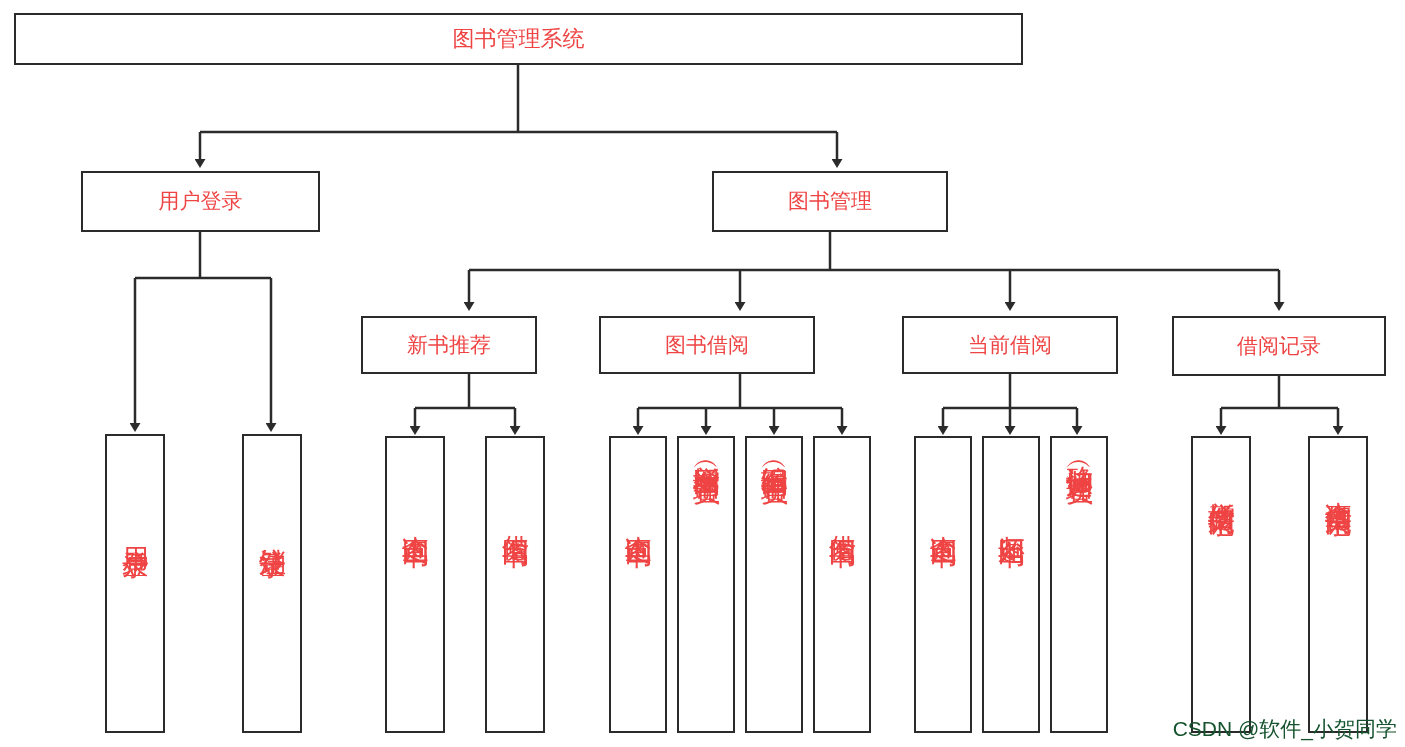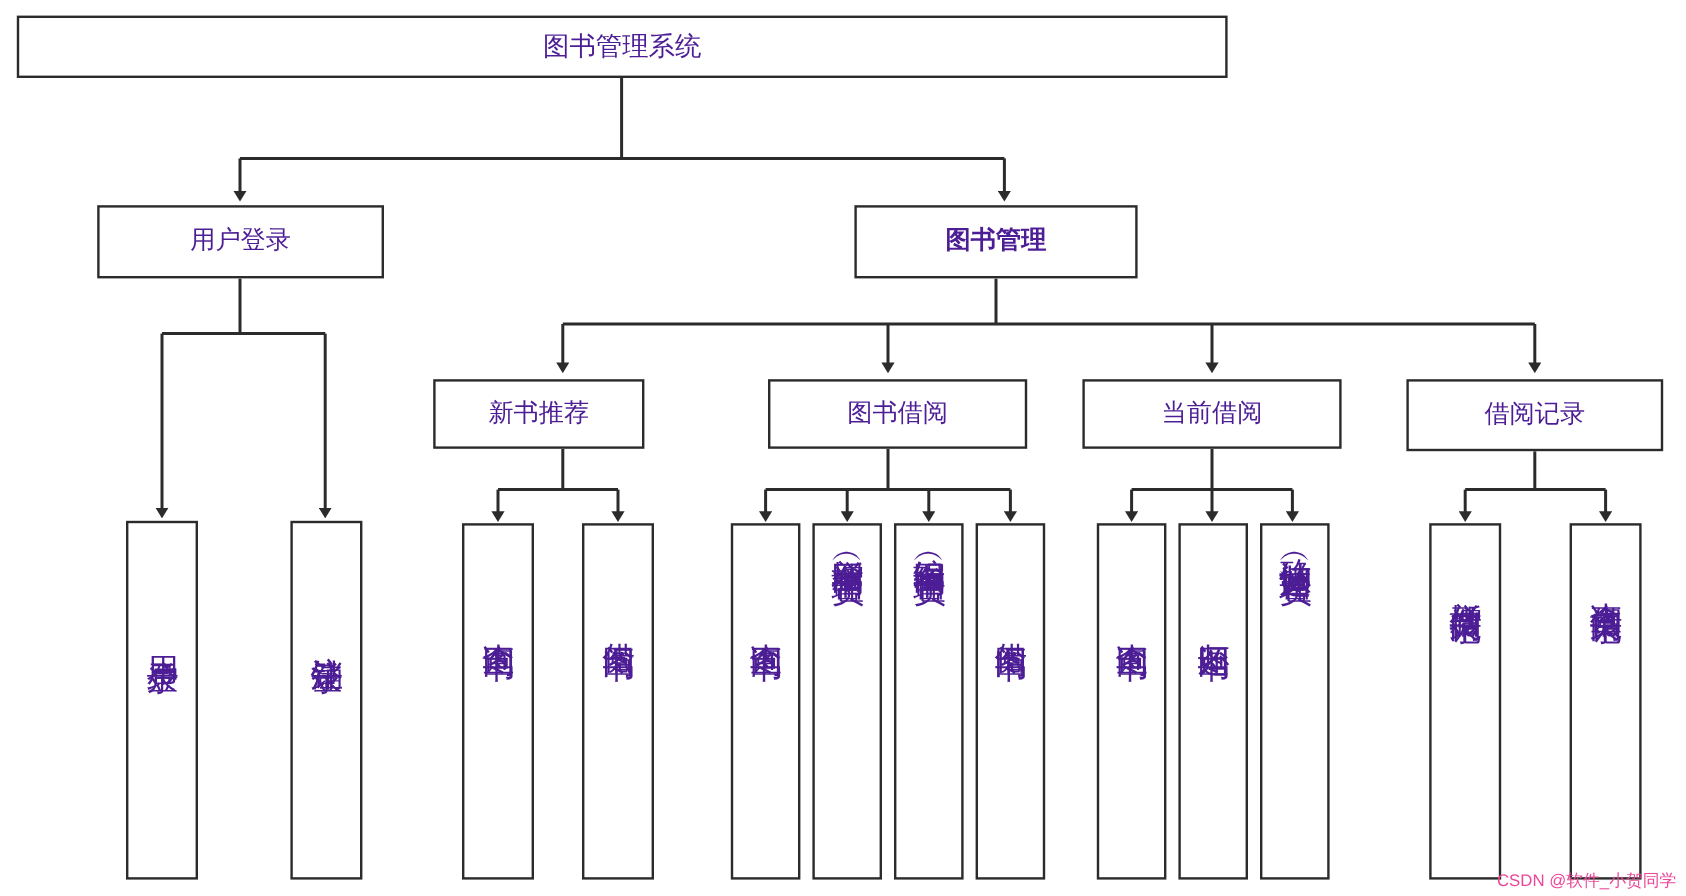--- a/index.html
+++ b/index.html
@@ -28,21 +28,21 @@
     position: absolute;
     box-sizing: border-box;
     background: #ffffff;
     border: 2px solid #2b2b2b;
     display: flex;
     align-items: center;
     justify-content: center;
     overflow: hidden;
   }
   .node-label {
-    color: #4c1d95;
+    color: #ef4444;
     font-family: "Liberation Sans", "DejaVu Sans", sans-serif;
     line-height: 1.18;
     text-align: center;
     white-space: nowrap;
   }
   .node-box.horizontal .node-label {
     font-size: 21px;
   }
   .node-box.root .node-label {
     font-size: 22px;
@@ -56,22 +56,22 @@
     writing-mode: vertical-rl;
     text-orientation: upright;
     font-size: 27px;
     letter-spacing: 2px;
     line-height: 1;
   }
   .watermark {
     position: absolute;
     right: 8px;
     bottom: 4px;
-    font-size: 14px;
-    color: #ec4899;
+    font-size: 21px;
+    color: #14532d;
     font-family: "Liberation Sans", "DejaVu Sans", sans-serif;
     white-space: nowrap;
     pointer-events: none;
     text-align: center;
   }
 </style>
 </head>
 <body>
 
 <div id="canvas">
@@ -127,29 +127,29 @@
   </svg>
 
   <div class="node-box root horizontal" style="left:14px; top:13px; width:1009px; height:52px;">
     <span class="node-label">图书管理系统</span>
   </div>
 
   <div class="node-box horizontal" style="left:81px; top:171px; width:239px; height:61px;">
     <span class="node-label">用户登录</span>
   </div>
 
-  <div class="node-box horizontal" style="left:712px; top:171px; width:236px; height:61px;font-weight:bold;">
+  <div class="node-box horizontal" style="left:712px; top:171px; width:236px; height:61px;">
     <span class="node-label">图书管理</span>
   </div>
 
   <div class="node-box horizontal" style="left:361px; top:316px; width:176px; height:58px;">
     <span class="node-label">新书推荐</span>
   </div>
 
-  <div class="node-box horizontal" style="left:640px; top:316px; width:216px; height:58px;">
+  <div class="node-box horizontal" style="left:599px; top:316px; width:216px; height:58px;">
     <span class="node-label">图书借阅</span>
   </div>
 
   <div class="node-box horizontal" style="left:1172px; top:316px; width:214px; height:60px;">
     <span class="node-label">借阅记录</span>
   </div>
 
   <div class="node-box horizontal" style="left:902px; top:316px; width:216px; height:58px;">
     <span class="node-label">当前借阅</span>
   </div>

